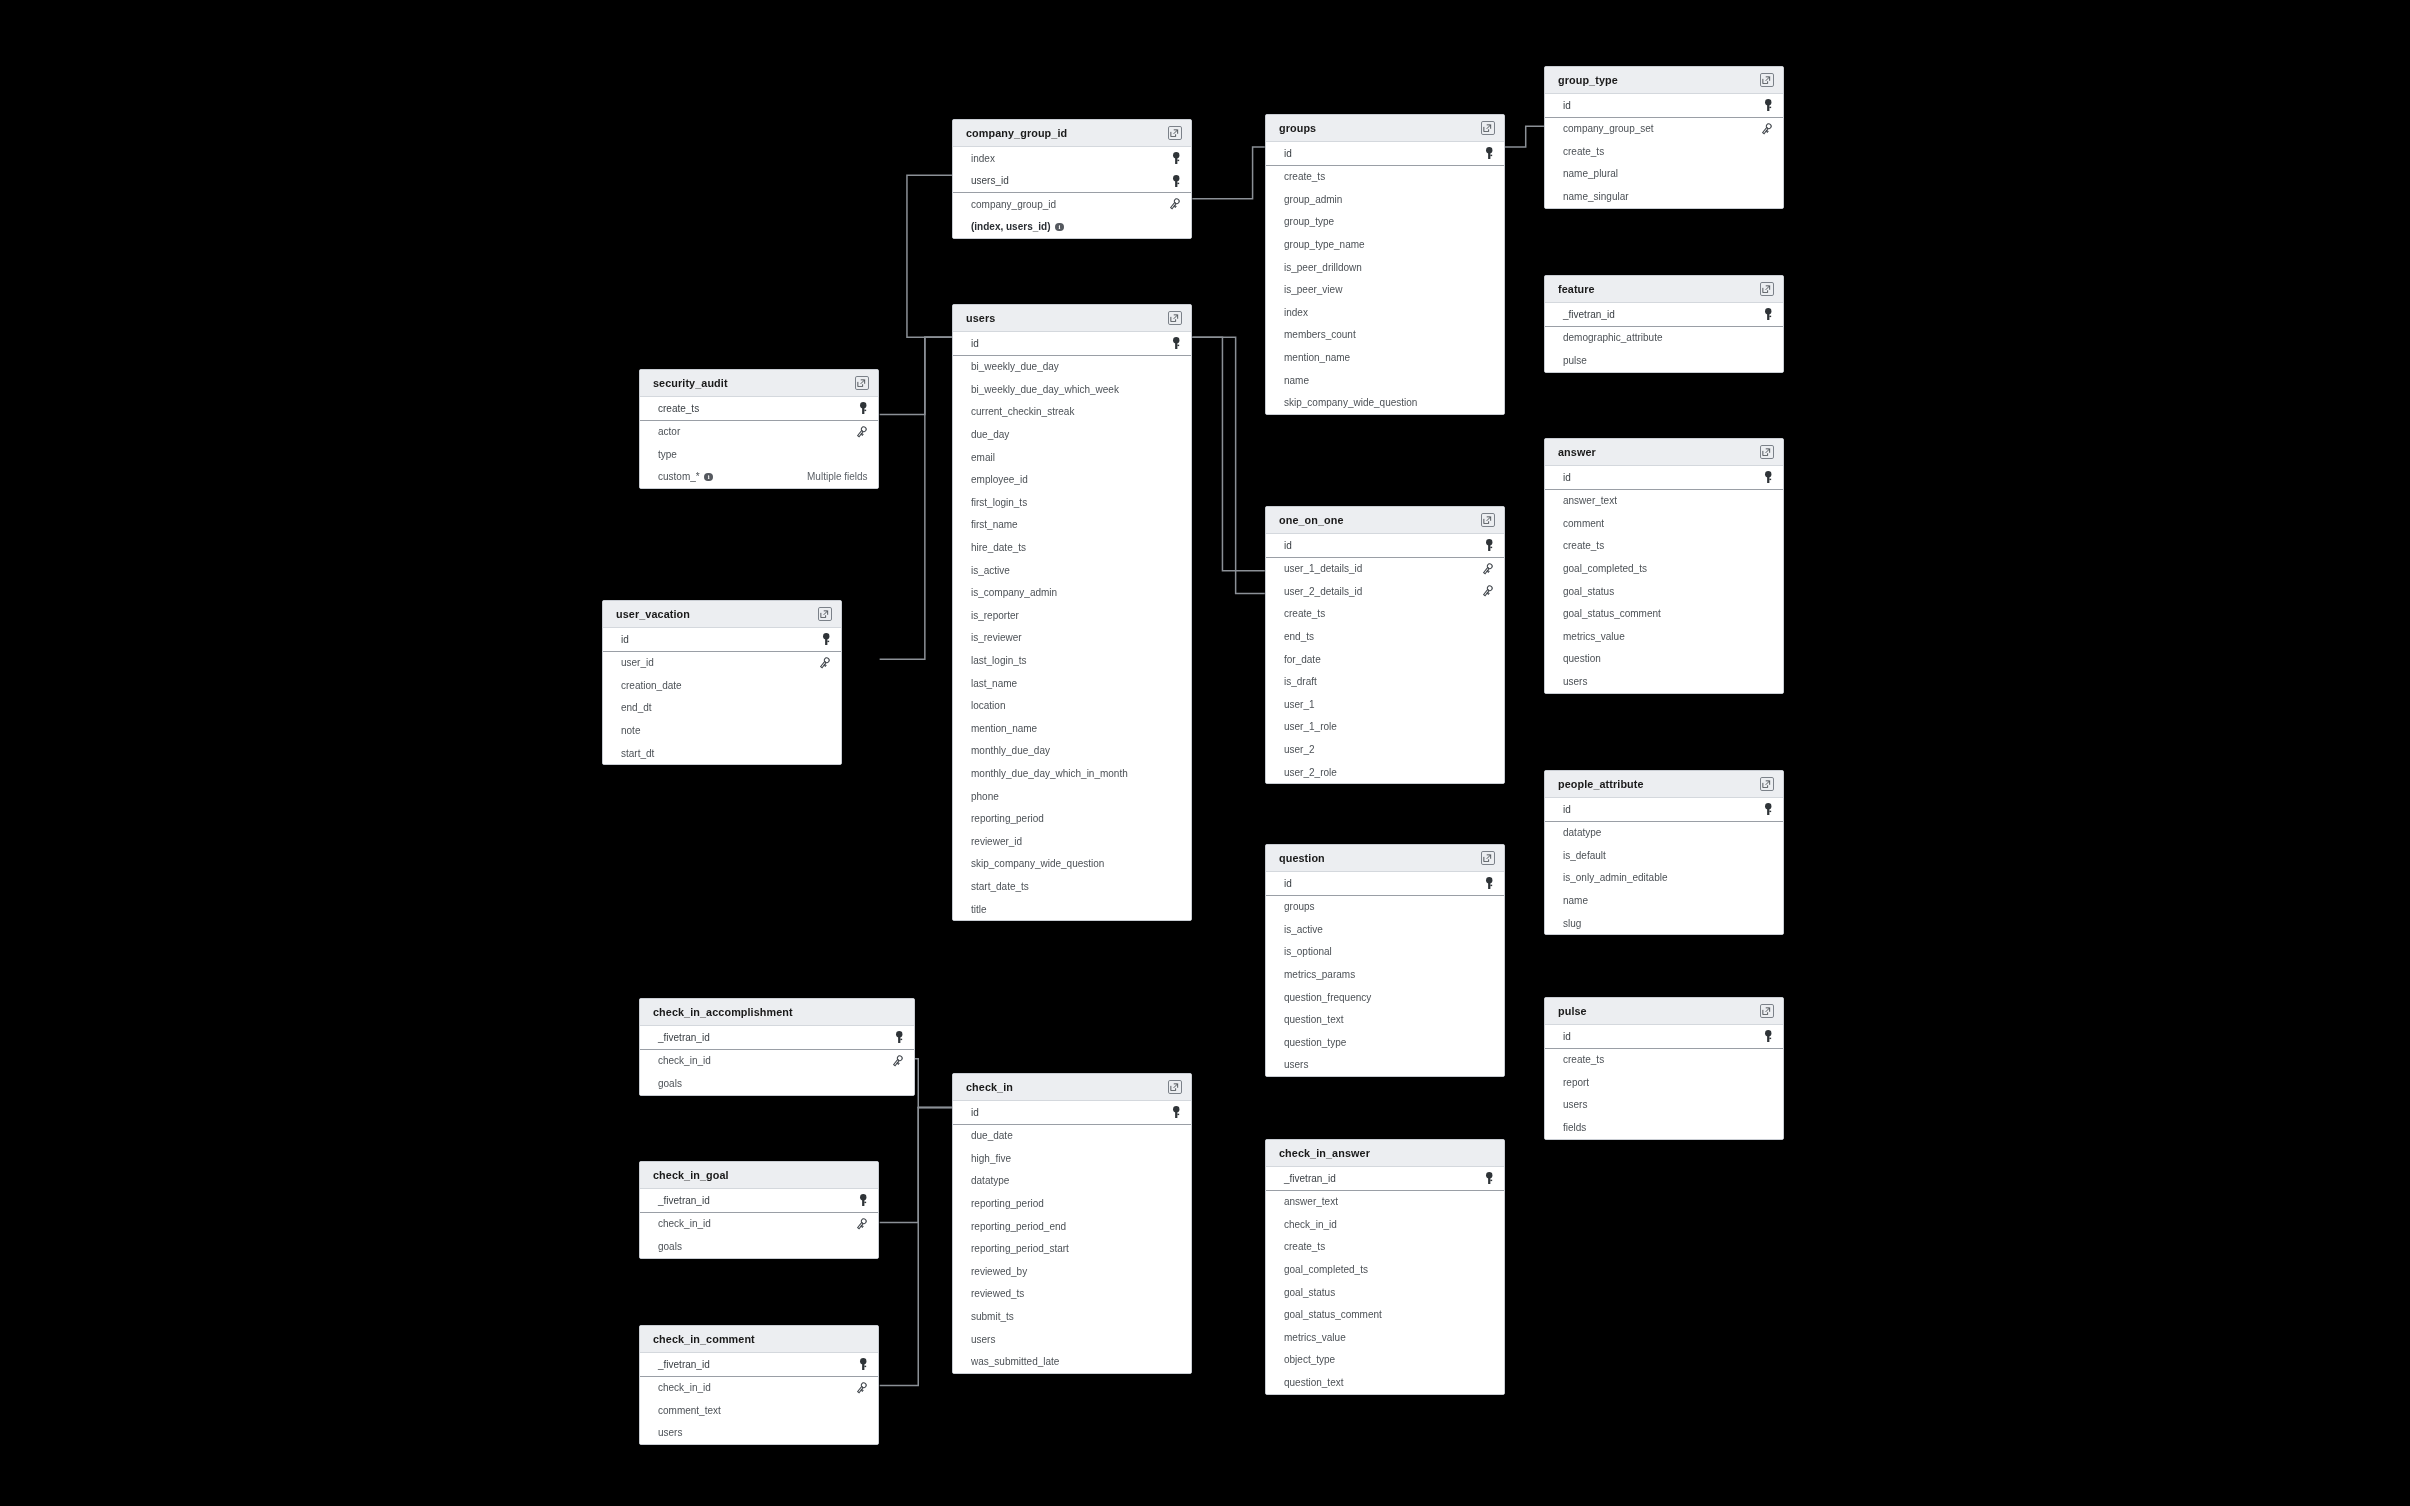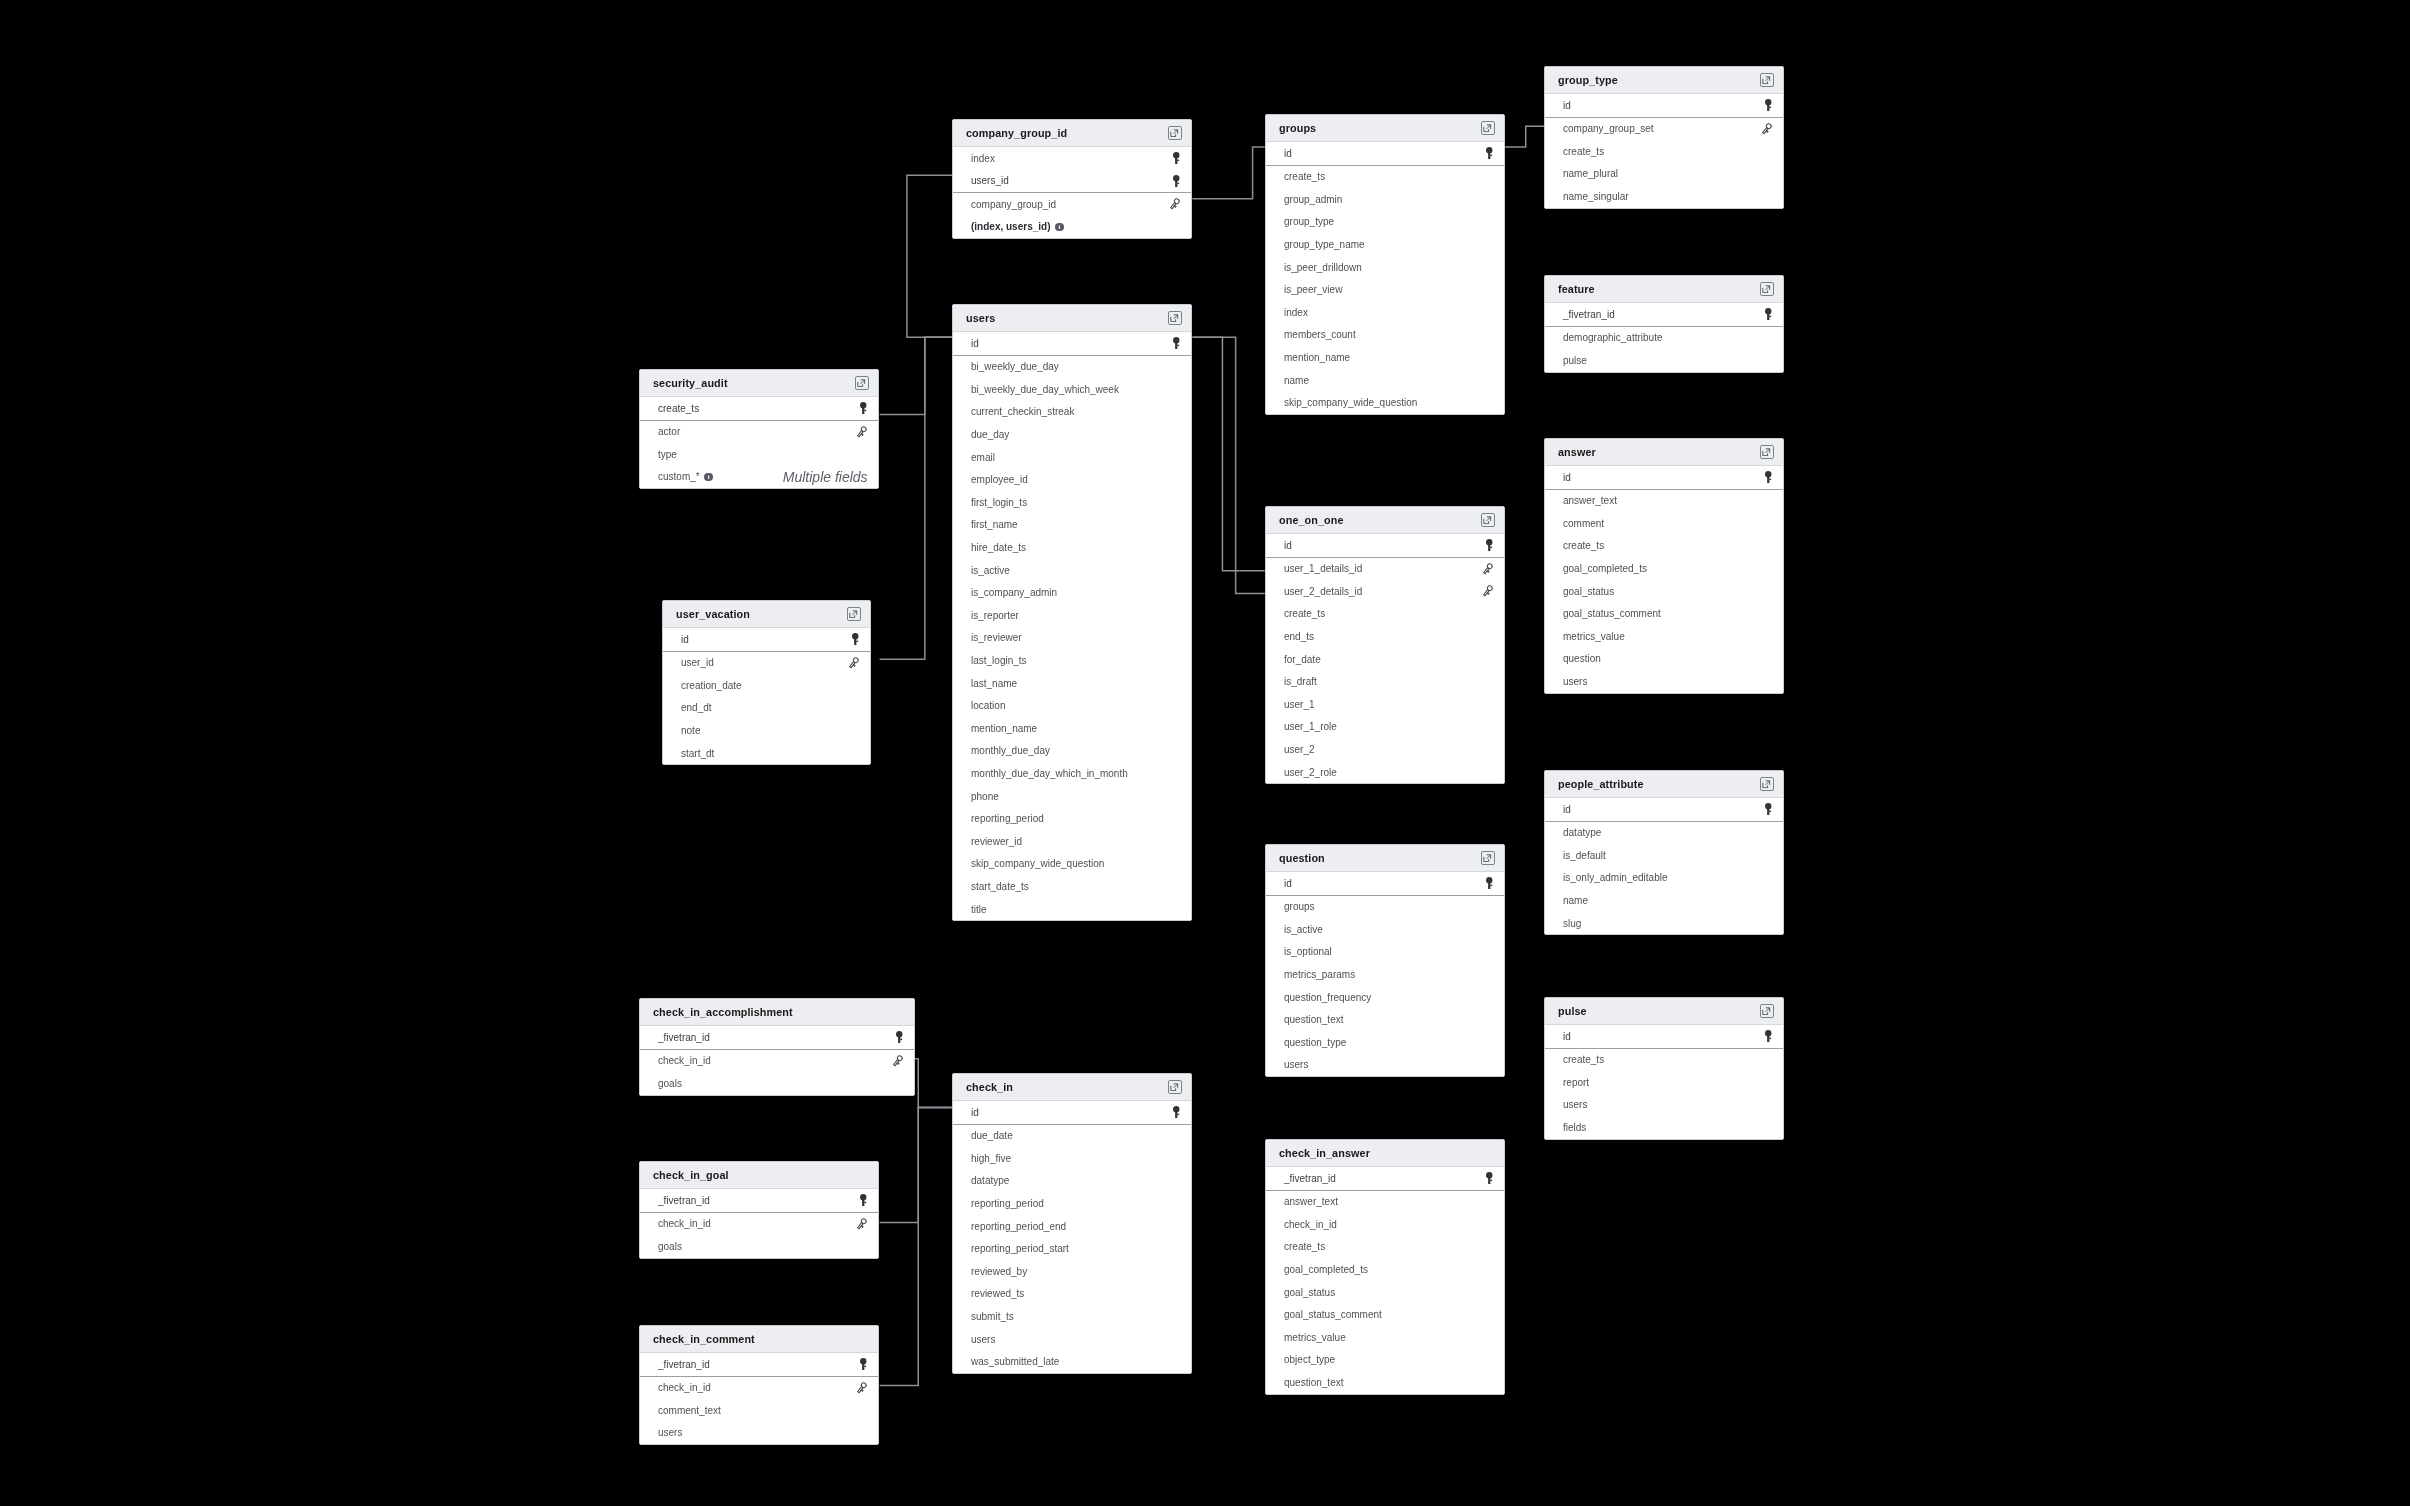--- a/index.html
+++ b/index.html
@@ -79,23 +79,22 @@
   .row-name {
     font-size: 10px;
     color: #4c5156;
     white-space: nowrap;
     display: flex;
     align-items: center;
     gap: 4.7px;
   }
   .row.pk .row-name { color: #3b4045; }
   .row-note {
-    font-size: 14px;
+    font-size: 10px;
     color: #5a5f65;
-    font-style: italic;
     white-space: nowrap;
   }
   .row-name.bold { font-weight: bold; color: #2a2e33; }
 
   
   .key-pk, .key-fk { flex: 0 0 auto; display: block; }
 
   
   .info-dot {
     width: 8.5px; height: 8.5px;
@@ -810,21 +809,21 @@
           <span class="row-name">
             <span>custom_*</span>
             <span class="info-dot">i</span>
           </span>
           <span style="display: flex; align-items: center;">
             <span class="row-note">Multiple fields</span>
           </span>
         </div>
       </div>
     </div>
-    <div class="tbl" style="left: 662px; top: 600px; width: 209px; text-align: center;">
+    <div class="tbl" style="left: 602px; top: 600px; width: 240px; text-align: center;">
       <div class="tbl-head">
         <span class="tbl-title">user_vacation</span>
         <span class="ext-icon">
           <svg width="8.5" height="8.5" viewBox="0 0 10 10">
             <path d="M1 3.4 L1 9 L6.6 9 L6.6 6.2" fill="none" stroke="#4a4f55" stroke-width="1.1"></path>
             <path d="M4.4 1 L9 1 L9 5.6" fill="none" stroke="#4a4f55" stroke-width="1.1"></path>
             <path d="M9 1 L4.3 5.7" fill="none" stroke="#4a4f55" stroke-width="1.1"></path>
           </svg>
         </span>
       </div>

